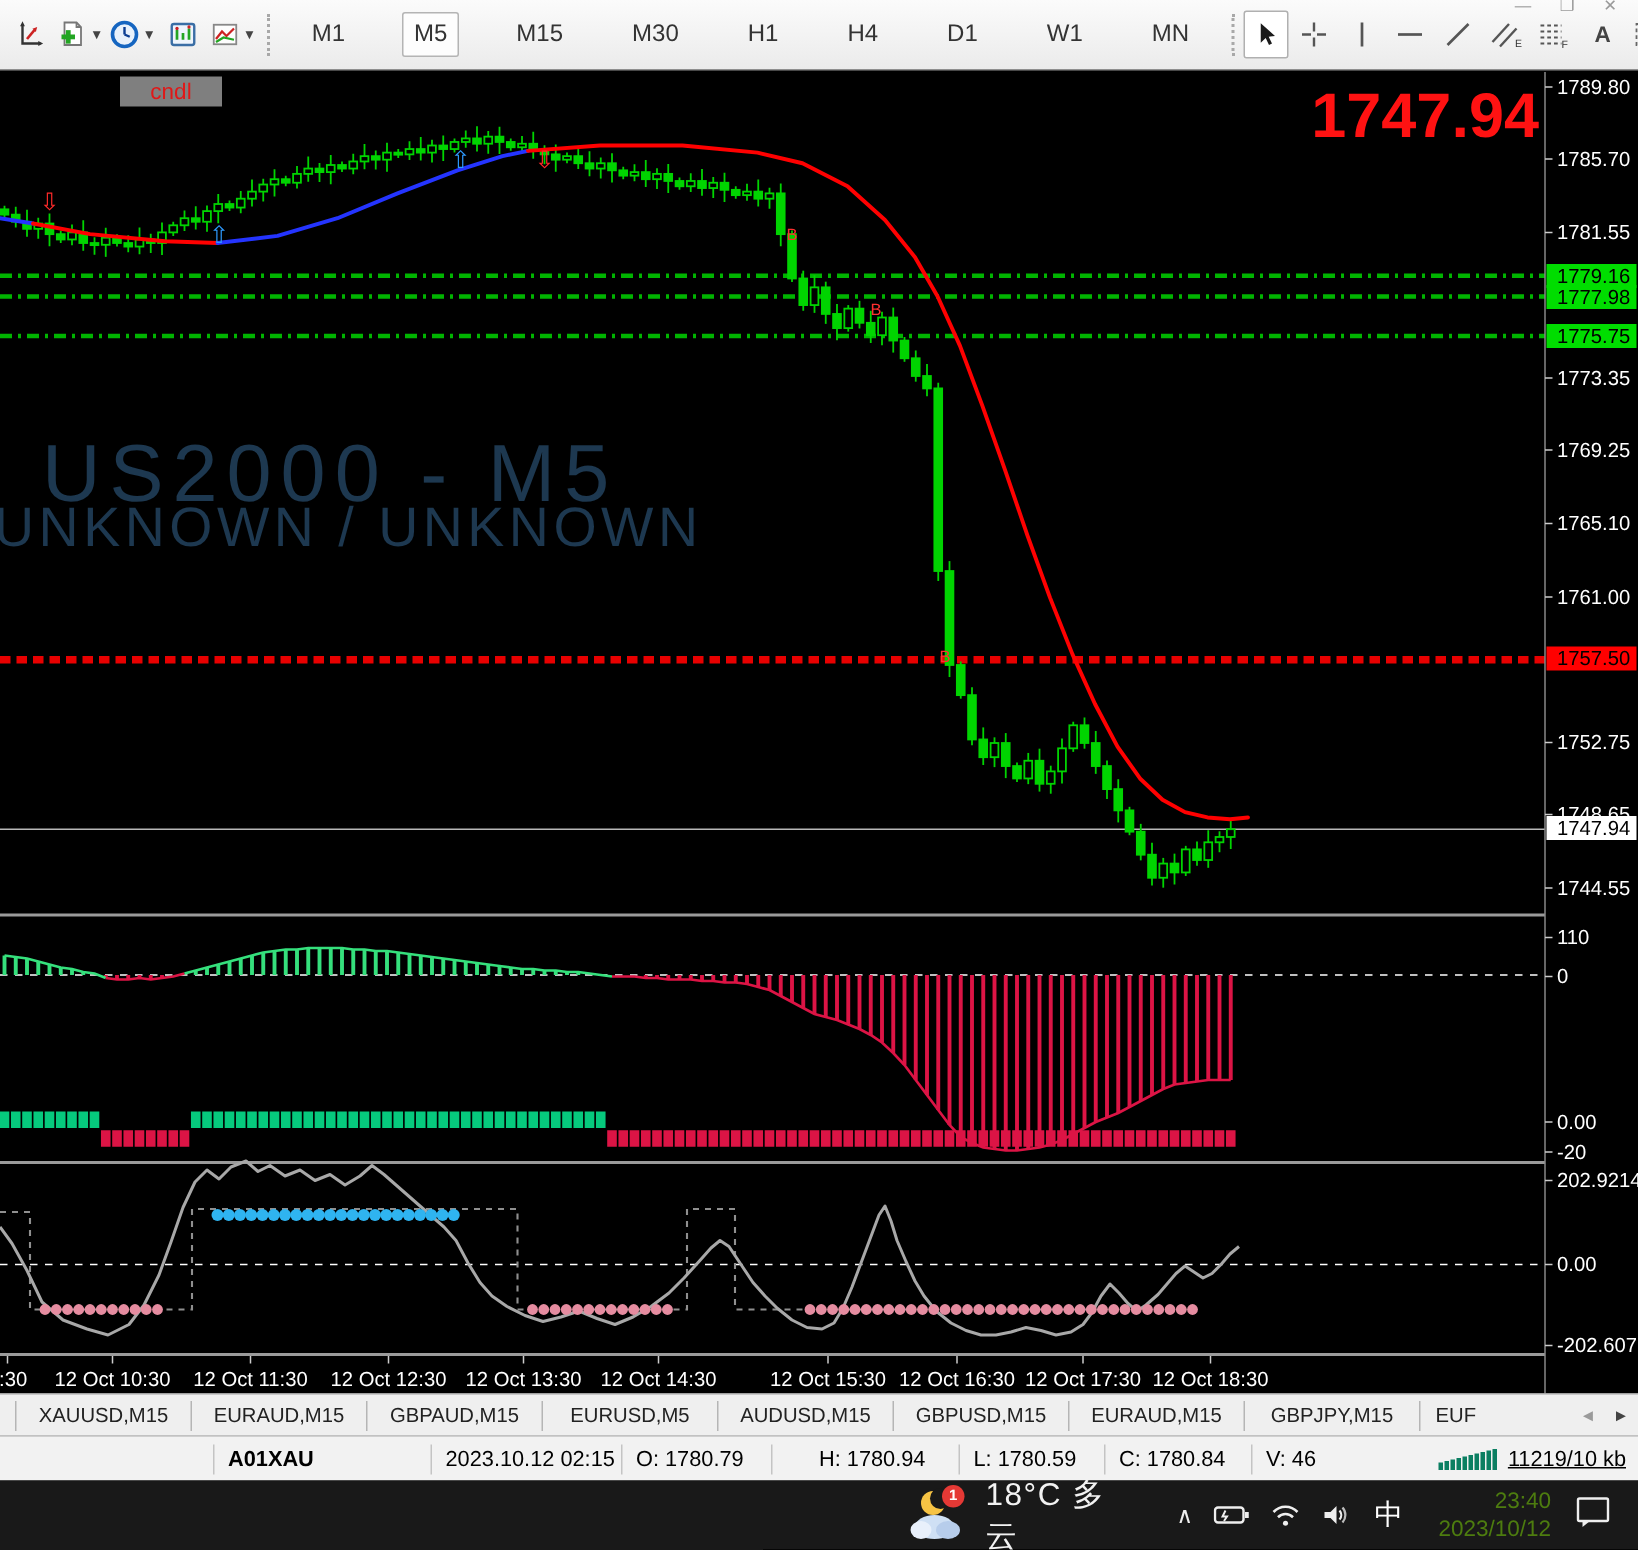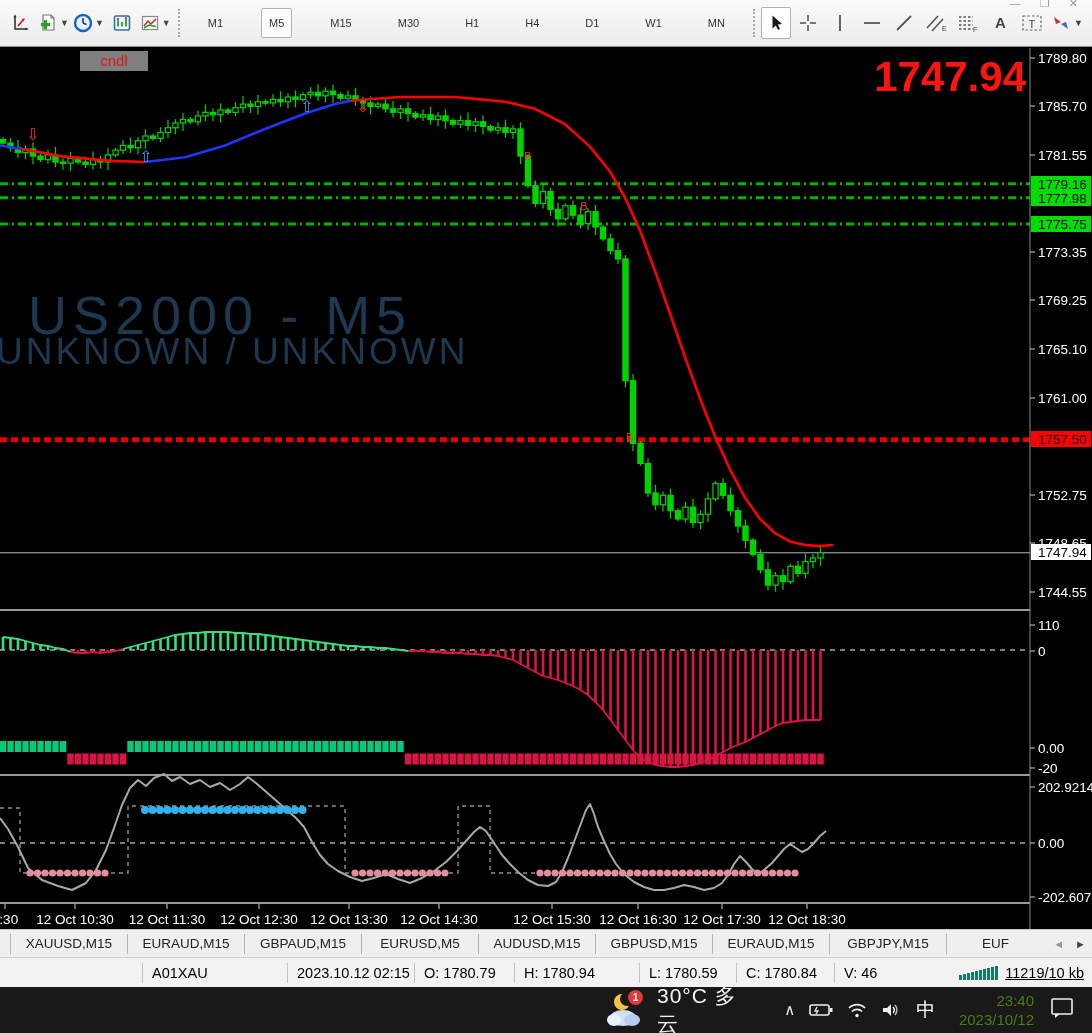--- a/index.html
+++ b/index.html
@@ -8,37 +8,37 @@
   
   .toolbar{position:absolute;left:0;top:0;width:1092px;height:47px;
     background:linear-gradient(#fbfbfb,#ebebeb);border-bottom:1px solid #8f8f8f;
     display:flex;align-items:center;padding-left:4px;box-sizing:border-box;}
   .tb-btn{height:30px;min-width:28px;display:flex;align-items:center;justify-content:center;
     margin:0 1px;border:1px solid transparent;border-radius:2px;color:#333;}
   .tb-btn.active{background:#fff;border:1px solid #b0b0b0;}
   .tb-btn svg{display:block;}
   .tb-dd{font-size:9px;color:#444;margin-left:2px;}
   .grip{width:7px;height:28px;margin:0 5px;border-left:2px dotted #a8a8a8;}
-  .tf-btn{font-size:11px;color:#333;padding:0 7px;height:28px;display:flex;align-items:center;
+  .tf-btn{font-size:16px;color:#333;padding:0 7px;height:28px;display:flex;align-items:center;
     margin:0 15px;border:1px solid transparent;border-radius:2px;text-align:center;}
   .tf-btn.active{background:#fdfdfd;border:1px solid #b4b4b4;}
   .tb-right{margin-left:auto;display:flex;align-items:center;margin-right:10px;}
   .badge{position:absolute;top:-6px;right:-8px;background:#e53935;color:#fff;font-size:10px;
     font-weight:bold;border-radius:8px;min-width:15px;height:15px;line-height:15px;text-align:center;}
   .chat-wrap{position:relative;margin-left:14px;}
   .win-controls{position:absolute;top:-3px;right:6px;color:#9a9a9a;font-size:11px;letter-spacing:8px;}
   
   #chart-svg{position:absolute;left:0;top:48px;}
   
   .tabsbar{position:absolute;left:0;top:929px;width:1092px;height:28px;background:#efefef;
     display:flex;align-items:center;border-top:1px solid #c9c9c9;box-sizing:border-box;}
   .tab{font-size:13.5px;color:#222;width:116px;text-align:center;border-left:1px solid #b5b5b5;
     white-space:nowrap;overflow:hidden;height:20px;line-height:20px;}
   .tab:first-child{margin-left:10px;}
-  .tab.cut{width:52px;text-align:right;padding-left:10px;}
+  .tab.cut{width:52px;text-align:left;padding-left:10px;}
   .tab-arrows{margin-left:auto;margin-right:6px;color:#444;font-size:11px;}
   .tab-arrows .dim{color:#9a9a9a;margin-right:8px;}
   
   .statusbar{position:absolute;left:0;top:957px;width:1092px;height:30px;background:#f2f2f2;
     border-top:1px solid #cfcfcf;display:flex;align-items:center;font-size:14.5px;color:#000;
     box-sizing:border-box;}
   .sb-cell{height:20px;line-height:20px;border-right:1px solid #c4c4c4;padding-left:9px;
     box-sizing:border-box;white-space:nowrap;overflow:hidden;}
   .sb-right{margin-left:auto;display:flex;align-items:center;padding-right:8px;}
   .sb-right span{margin-left:6px;text-decoration:underline;}
@@ -849,24 +849,24 @@
       <div class="tab cut">EUF</div>
     </div>
   <div class="tab-arrows">
     <span class="dim">◄</span>
     <span>►</span>
   </div>
 </div>
 
 <div class="statusbar">
   <div class="sb-cell" style="width:143px;border-right:1px solid #c4c4c4;"></div>
-  <div class="sb-cell" style="width:145px;">A01XAU</div>
+  <div class="sb-cell" style="width:145px;font-weight:bold;">A01XAU</div>
   <div class="sb-cell" style="width:127px;">2023.10.12 02:15</div>
   <div class="sb-cell" style="width:100px;">O: 1780.79</div>
-  <div class="sb-cell" style="width:125px;">H: 1780.94</div>
+  <div class="sb-cell" style="width:125px;text-align:center;">H: 1780.94</div>
   <div class="sb-cell" style="width:97px;">L: 1780.59</div>
   <div class="sb-cell" style="width:98px;">C: 1780.84</div>
   <div class="sb-cell" style="width:88px;border-right:none;">V: 46</div>
   <div class="sb-right">
     <span class="conn-bars">
       <i style="height:5px"></i>
         <i style="height:6px"></i>
         <i style="height:7px"></i>
         <i style="height:8px"></i>
       <i style="height:9px"></i>
@@ -886,21 +886,21 @@
       <svg width="44" height="36" viewBox="0 0 44 36">
         <circle cx="17" cy="10" r="8" fill="#f6c344"></circle>
         <circle cx="22" cy="7" r="7" fill="#191919"></circle>
         <ellipse cx="18" cy="26" rx="13" ry="8" fill="#cfe0f4"></ellipse>
         <ellipse cx="9" cy="28" rx="7" ry="6" fill="#e8f0fb"></ellipse>
         <ellipse cx="27" cy="28" rx="8" ry="6" fill="#b7cdeb"></ellipse>
       </svg>
       <span class="badge" style="top:-2px;right:6px;">1</span>
     </div>
     <span class="weather-text">
-      <span>30°C</span> <span>多云</span>
+      <span>18°C</span> <span>多云</span>
     </span>
   </div>
   <div class="tray">
     <span class="tray-item" style="font-size:15px;">∧</span>
     <span class="tray-item">
       <svg width="24" height="14" viewBox="0 0 24 14">
         <rect x="1" y="2" width="19" height="10" rx="2" fill="none" stroke="#eee" stroke-width="1.6"></rect>
         <rect x="21" y="5" width="2.5" height="4" fill="#eee"></rect>
         <path d="M8 4 L6 8 H9 L7 11" stroke="#eee" stroke-width="1.3" fill="none"></path>
       </svg>

